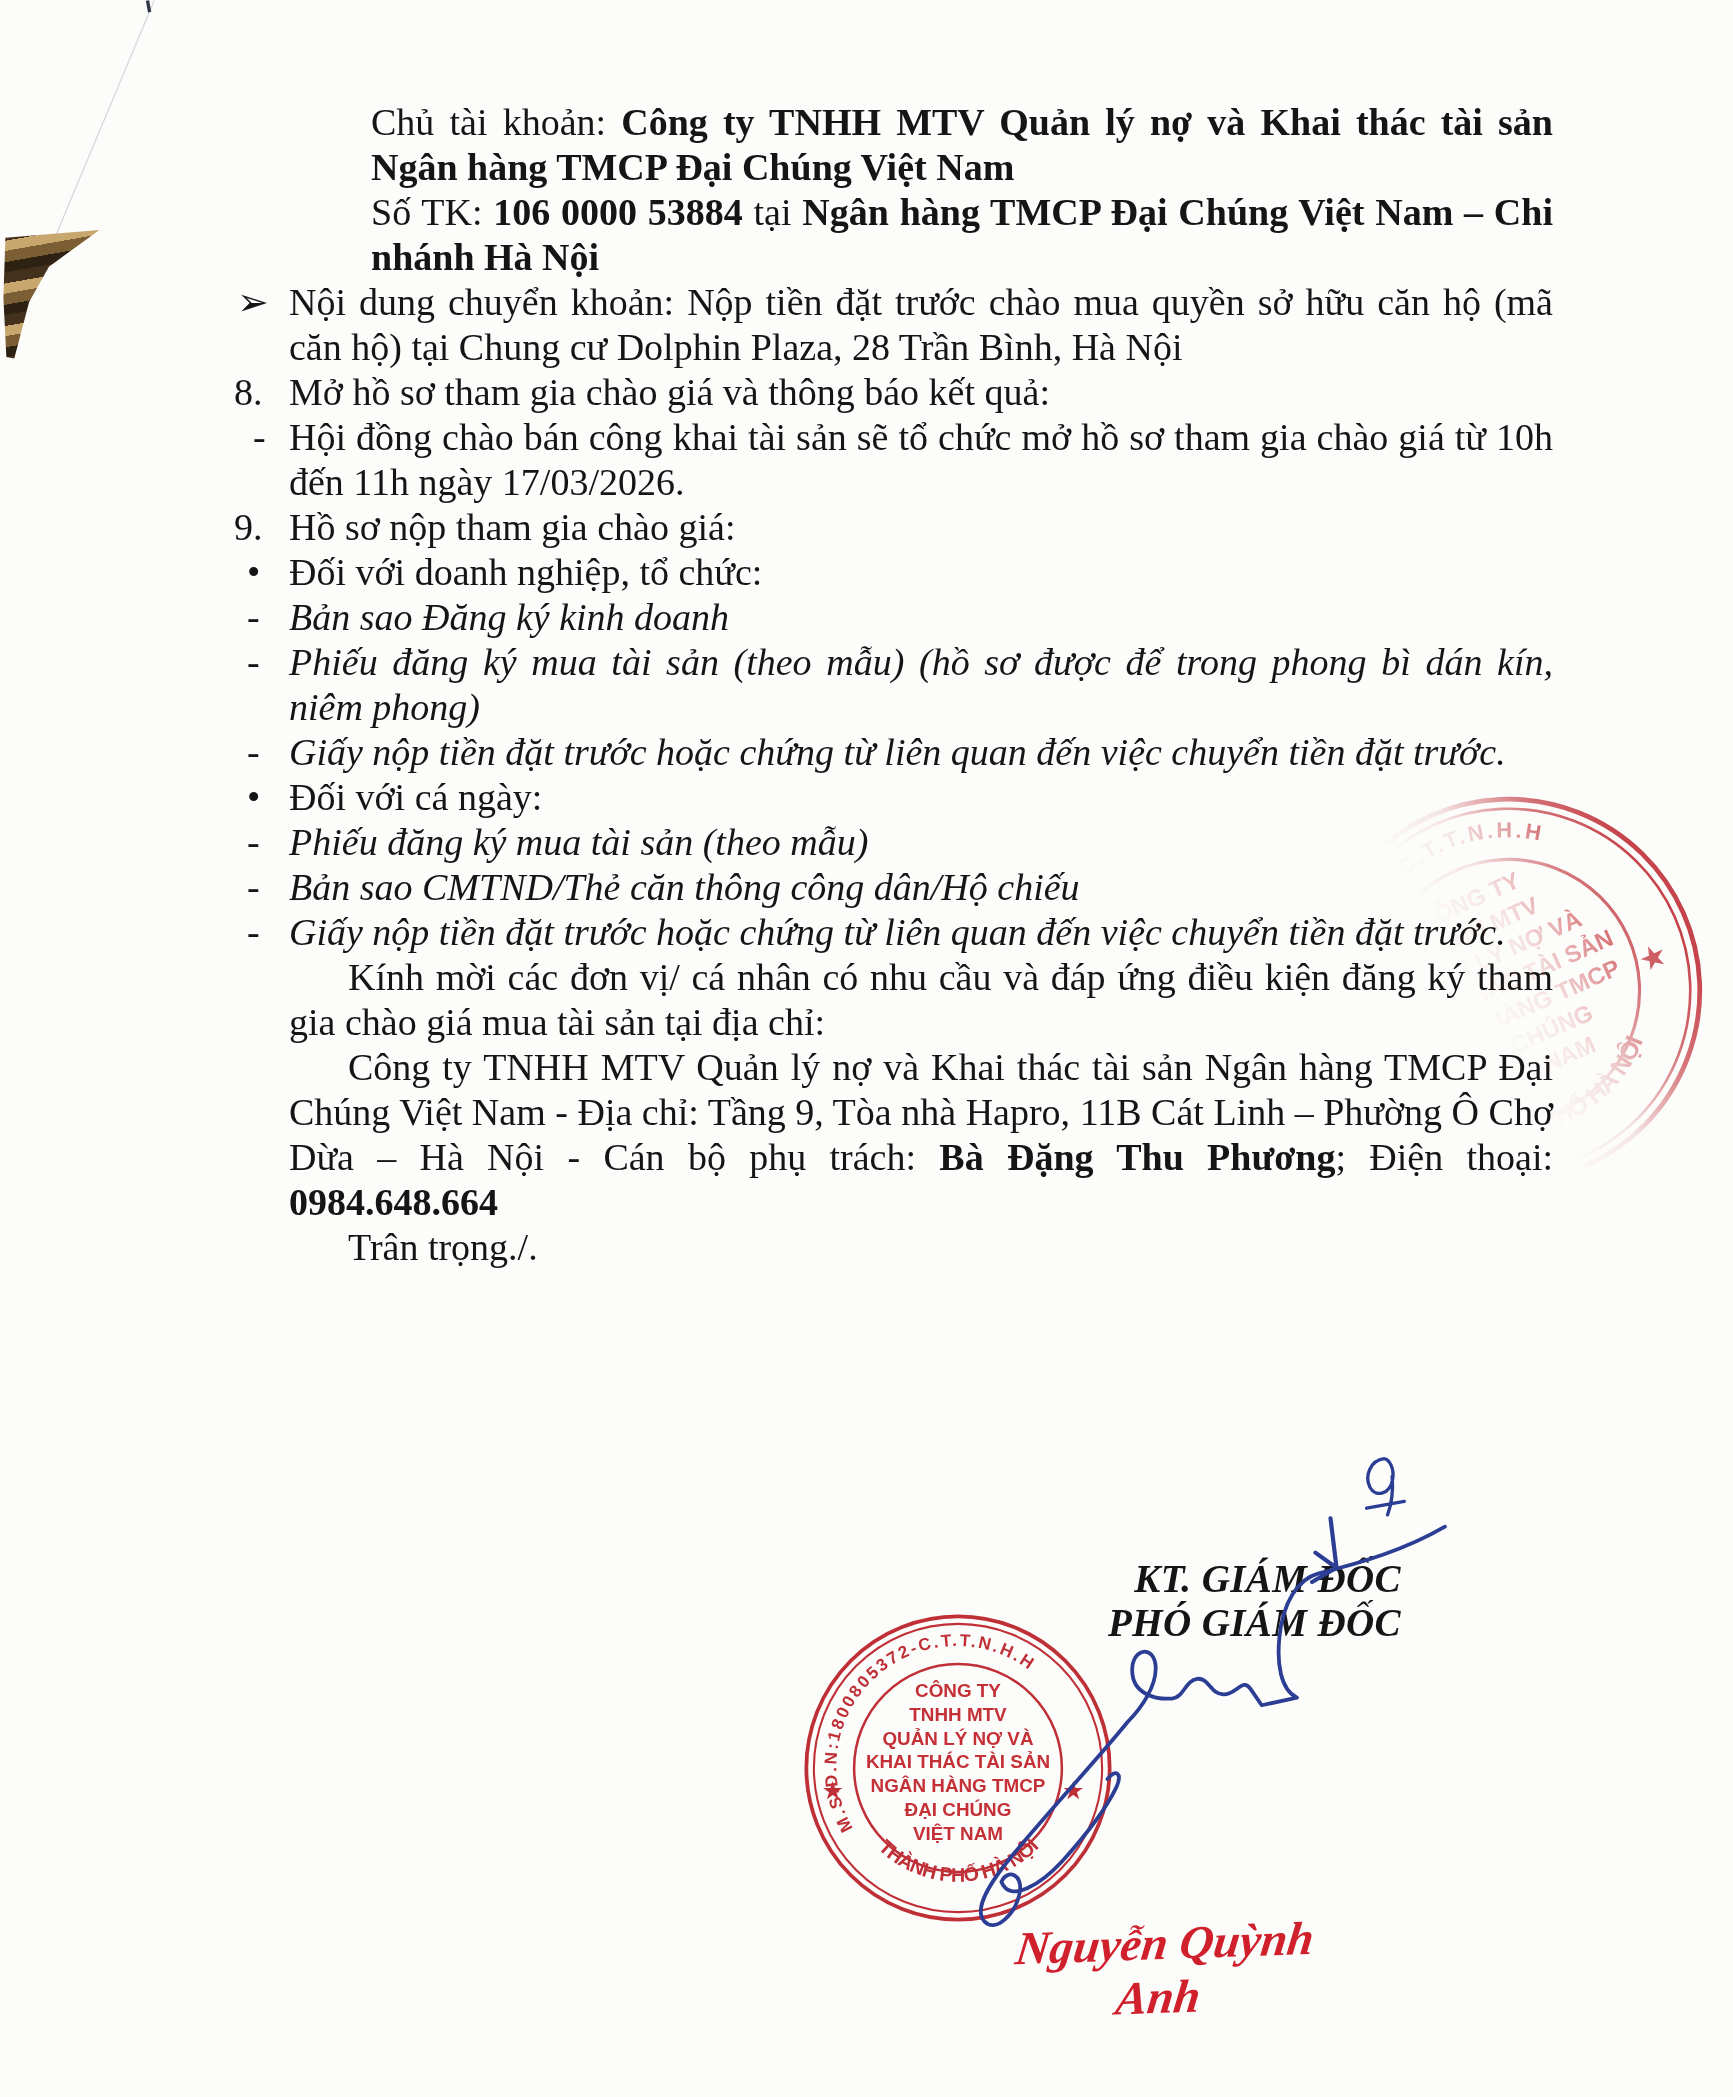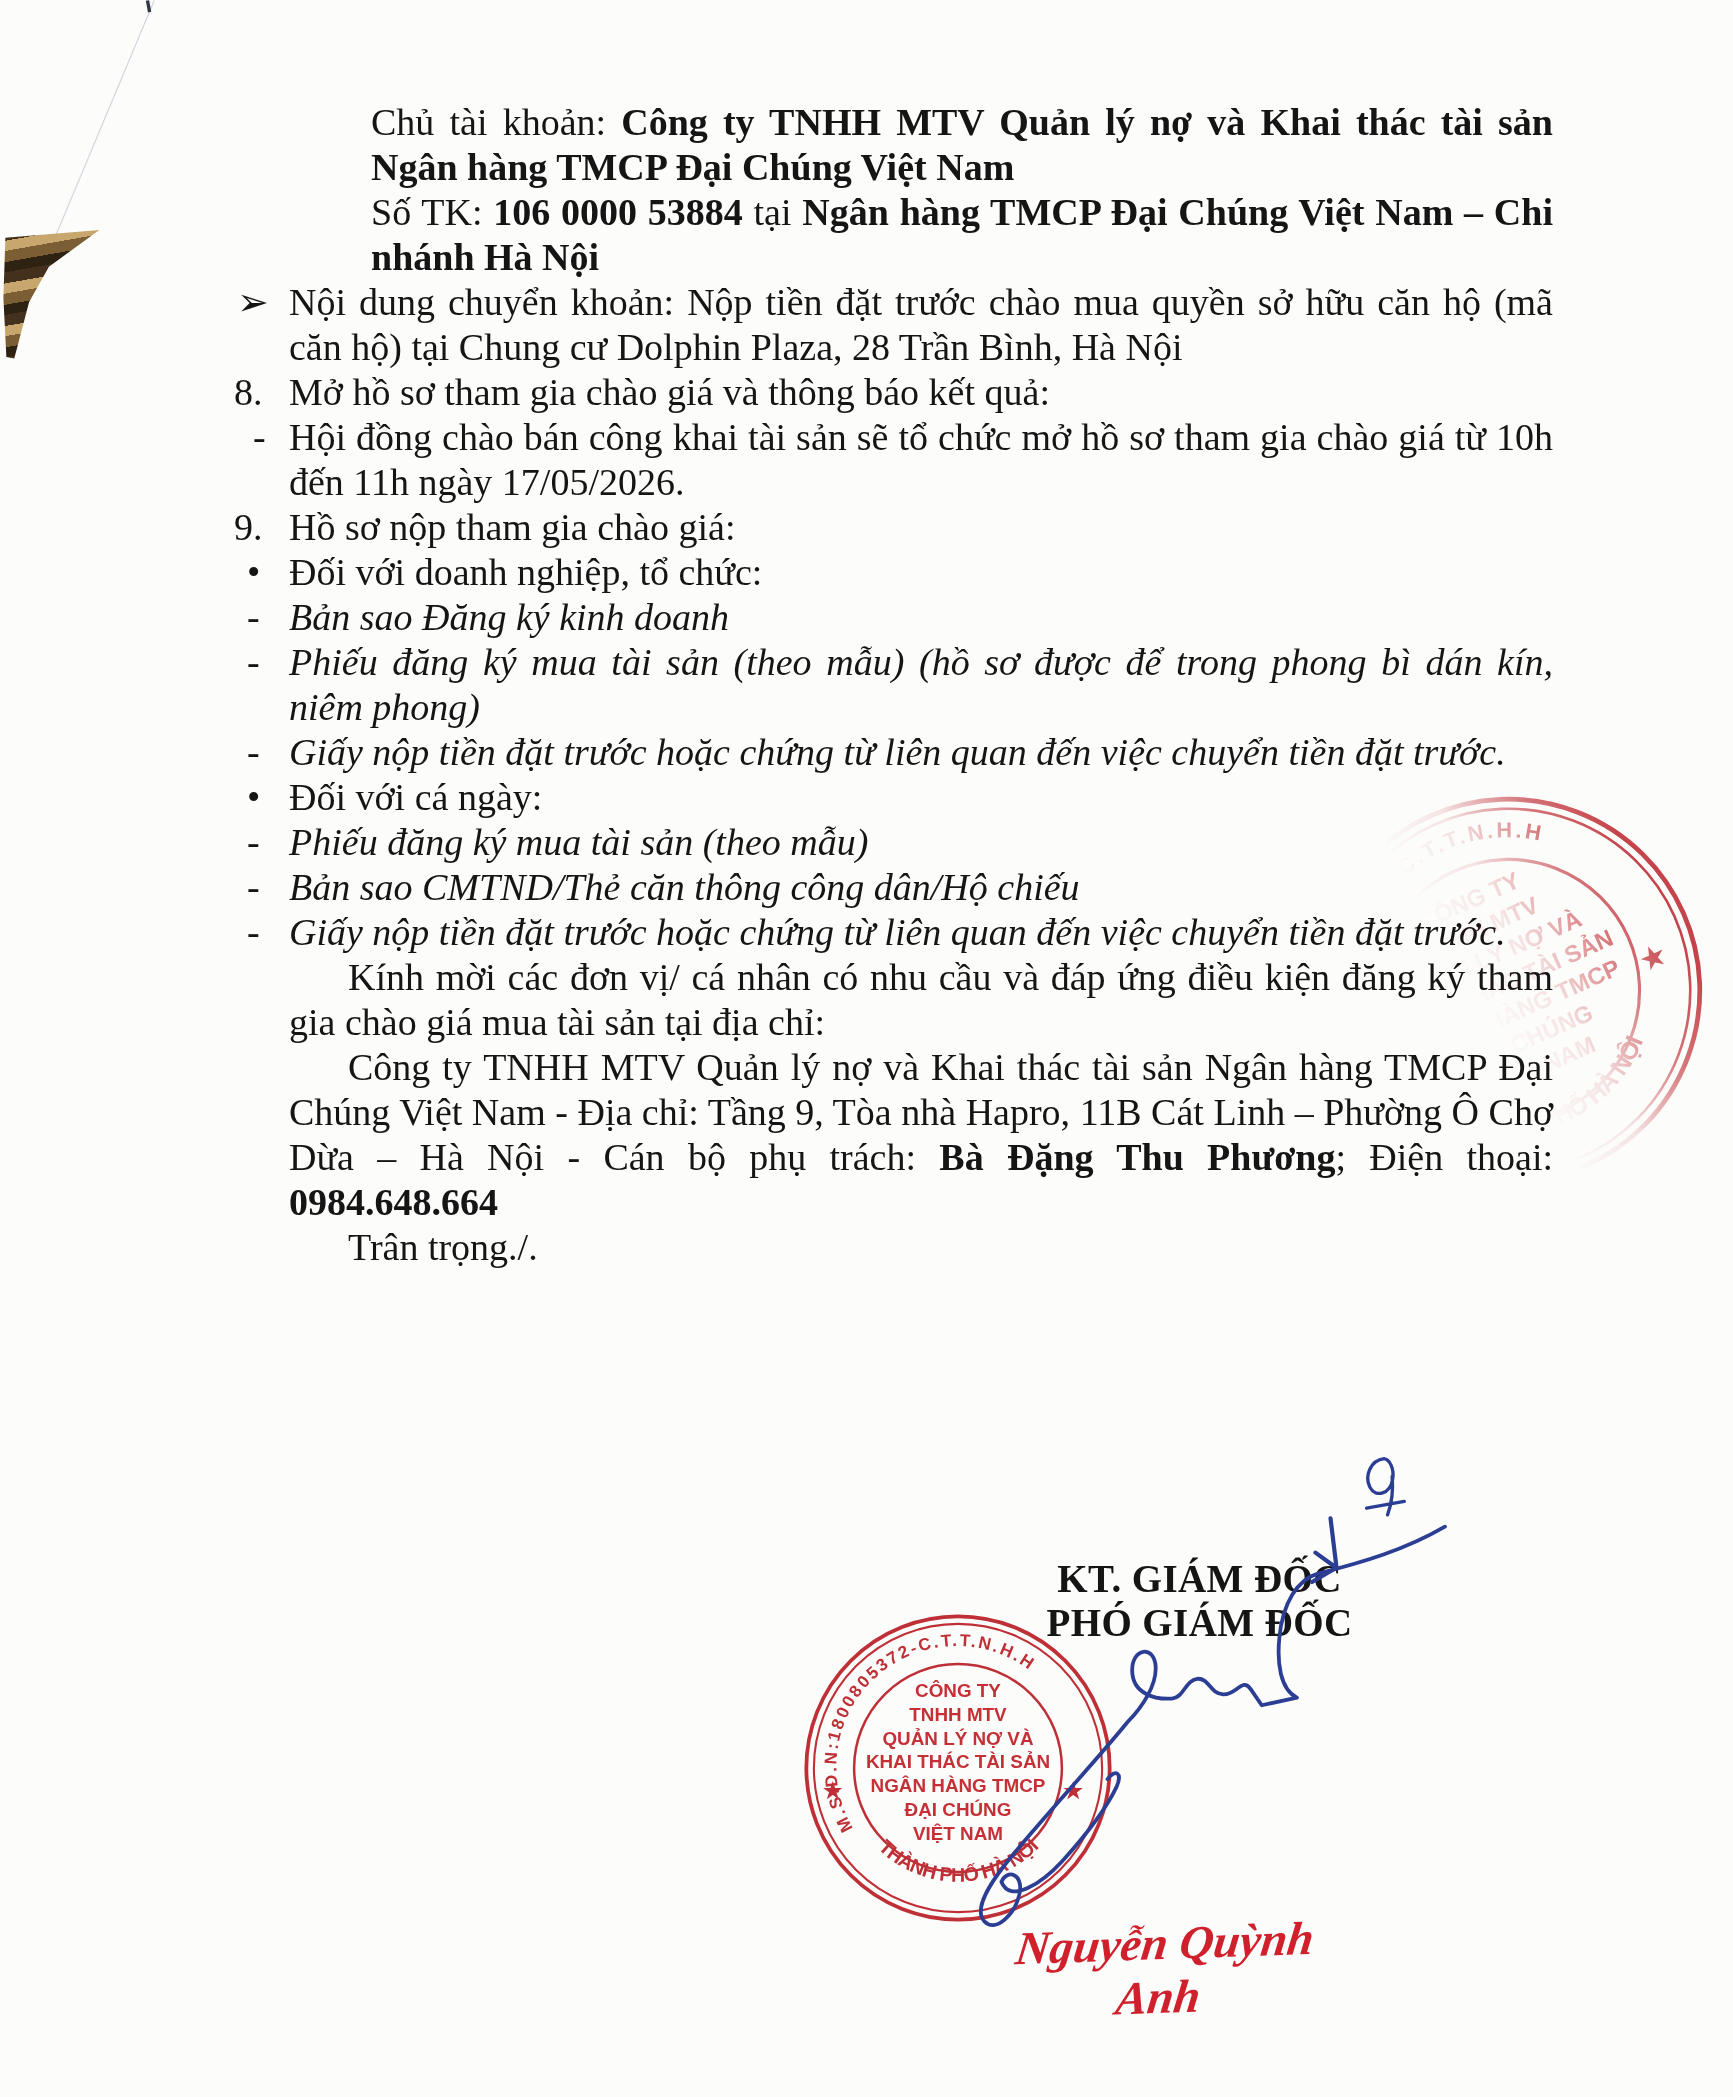--- a/index.html
+++ b/index.html
@@ -16,22 +16,22 @@
   .sec{font-weight:normal;padding-left:55px;text-indent:-55px;}
   .sec .mk{display:inline-block;width:55px;text-indent:0;}
   .li1{padding-left:82px;text-indent:-36px;}
   .li1 .mk{display:inline-block;width:36px;text-indent:0;}
   .lib{padding-left:80px;text-indent:-42px;}
   .lib .mk{display:inline-block;width:42px;text-indent:0;}
   .li2{padding-left:132px;text-indent:-42px;font-style:italic;}
   .li2 .mk{display:inline-block;width:42px;text-indent:0;font-style:normal;}
   .pind{text-indent:59px;}
   
-  .signtitle{position:absolute;left:998px;top:1557px;width:403px;text-align:center;
-             font-weight:bold;font-size:39px;line-height:44px;letter-spacing:0.4px;}
+  .signtitle{position:absolute;left:998px;top:1557px;width:403px;text-align:right;
+             font-weight:bold;font-size:39px;line-height:44px;letter-spacing:0.4px;font-style:italic;}
   .signername{position:absolute;left:977px;top:1916px;width:369px;text-align:center;
               font-size:47px;font-style:italic;font-weight:bold;color:#d0202c;
               transform:skewX(-9deg) rotate(-2deg);}
   
   .stamp-main{position:absolute;left:803px;top:1613px;width:310px;height:310px;opacity:.93;}
   .stamp-edge{position:absolute;left:1313px;top:795px;width:391px;height:391px;opacity:.88;
       transform:rotate(-24deg);
       -webkit-mask-image:linear-gradient(263deg,rgba(0,0,0,.95) 10%,rgba(0,0,0,.7) 24%,rgba(0,0,0,.12) 42%,transparent 58%);
       mask-image:linear-gradient(263deg,rgba(0,0,0,.95) 10%,rgba(0,0,0,.7) 24%,rgba(0,0,0,.12) 42%,transparent 58%);}
   .sig-svg{position:absolute;left:881px;top:1426px;width:629px;height:587px;}
@@ -54,21 +54,21 @@
   <div class="wedge"></div>
 
   <div class="doc">
     <div class="acct">
       <p><span>Chủ tài khoản: </span><span class="b">Công ty TNHH MTV Quản lý nợ và Khai thác tài sản Ngân hàng TMCP Đại Chúng Việt Nam</span></p>
       <p><span>Số TK: </span><span class="b">106 0000 53884</span><span> tại </span><span class="b">Ngân hàng TMCP Đại Chúng Việt Nam – Chi nhánh Hà Nội</span></p>
     </div>
     <p class="note"><span class="mk">➢</span><span>Nội dung chuyển khoản: Nộp tiền đặt trước chào mua quyền sở hữu căn hộ (mã căn hộ) tại Chung cư Dolphin Plaza, 28 Trần Bình, Hà Nội</span></p>
 
     <p class="sec"><span class="mk">8.</span><span>Mở hồ sơ tham gia chào giá và thông báo kết quả:</span></p>
-    <p class="li1"><span class="mk">-</span><span>Hội đồng chào bán công khai tài sản sẽ tổ chức mở hồ sơ tham gia chào giá từ 10h đến 11h ngày 17/05/2026.</span></p>
+    <p class="li1"><span class="mk">-</span><span>Hội đồng chào bán công khai tài sản sẽ tổ chức mở hồ sơ tham gia chào giá từ 10h đến 11h ngày 17/03/2026.</span></p>
 
     <p class="sec"><span class="mk">9.</span><span>Hồ sơ nộp tham gia chào giá:</span></p>
 
     <p class="lib"><span class="mk">•</span><span>Đối với doanh nghiệp, tổ chức:</span></p>
     <p class="li2"><span class="mk">-</span><span>Bản sao Đăng ký kinh doanh</span></p>
     <p class="li2"><span class="mk">-</span><span>Phiếu đăng ký mua tài sản (theo mẫu) (hồ sơ được để trong phong bì dán kín, niêm phong)</span></p>
     <p class="li2"><span class="mk">-</span><span>Giấy nộp tiền đặt trước hoặc chứng từ liên quan đến việc chuyển tiền đặt trước.</span></p>
 
     <p class="lib"><span class="mk">•</span><span>Đối với cá ngày:</span></p>
     <p class="li2"><span class="mk">-</span><span>Phiếu đăng ký mua tài sản (theo mẫu)</span></p>

